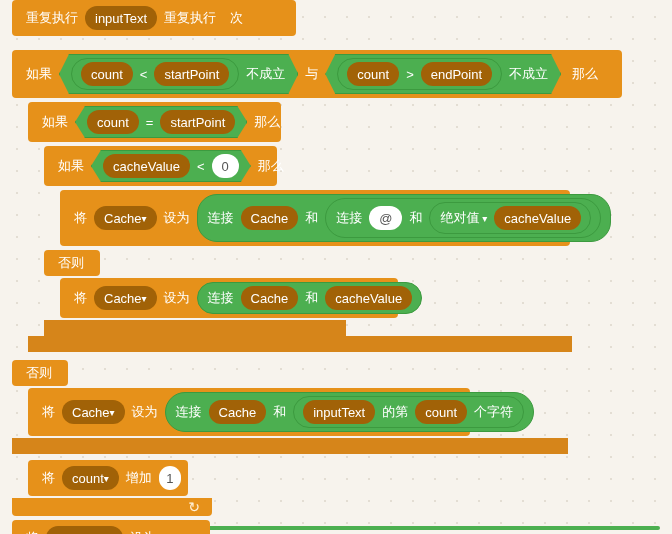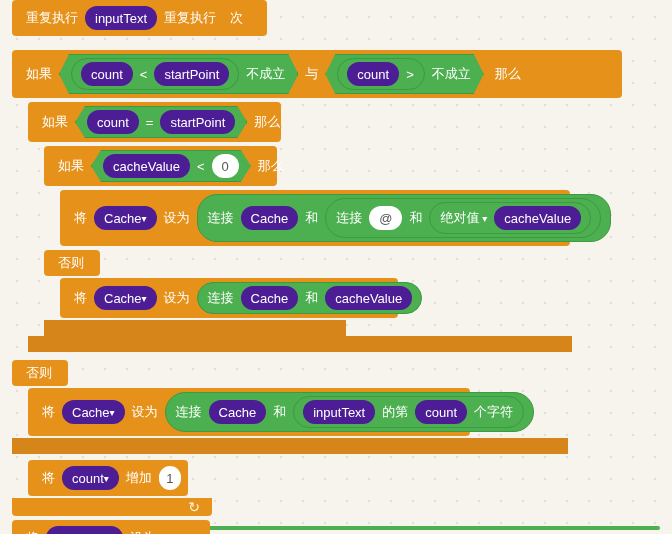--- a/index.html
+++ b/index.html
@@ -35,21 +35,21 @@
   .c-orange { background: #e6911a; }
   .c-orange-dk { background: #d6851a; }
   .pill {
     display: inline-flex;
     align-items: center;
     border-radius: 18px;
     padding: 4px 10px;
     margin: 0 3px;
     min-height: 24px;
   }
-  .pill-orange { background: #4c1d95; color: #fff; }
+  .pill-orange { background: #a16207; color: #fff; }
   .pill-white { background: #fff; color: #555; padding: 3px 10px; min-width: 22px; justify-content: center; }
   .green-wrap {
     display: inline-flex;
     align-items: center;
     background: #4caf50;
     border: 1px solid #3c9a3f;
     border-radius: 20px;
     padding: 3px 6px;
     margin: 0 3px;
   }
@@ -87,21 +87,21 @@
     margin-bottom: 4px;
   }
   .arrow { color: #fff1d9; font-size: 14px; }
 </style>
 </head>
 <body>
 <div class="dots-bg"></div>
 
 <div class="stage">
 
-  <div class="blk c-orange indent1" style="width:255px">
+  <div class="blk c-orange indent1" style="width:284px">
     <span class="txt">重复执行</span>
     <span class="pill pill-orange">inputText</span>
     <span class="txt">重复执行</span>
     <span class="txt" style="margin-left:10px">次</span>
   </div>
 
   <div class="blk c-orange indent1" style="width:610px;margin-top:14px">
     <span class="txt">如果</span>
     <span class="hex">
       <span class="green-wrap">
@@ -109,20 +109,21 @@
         <span class="txt">&lt;</span>
         <span class="pill pill-orange">startPoint</span>
       </span>
       <span class="txt">不成立</span>
     </span>
     <span class="txt">与</span>
     <span class="hex">
       <span class="green-wrap">
         <span class="pill pill-orange">count</span>
         <span class="txt">&gt;</span>
+        <span class="pill pill-orange">endPoint</span>
       </span>
       <span class="txt">不成立</span>
     </span>
     <span class="txt" style="margin-left:8px">那么</span>
   </div>
 
   <div class="blk c-orange indent2" style="width:253px;margin-top:4px">
     <span class="txt">如果</span>
     <span class="hex">
       <span class="pill pill-orange">count</span>

